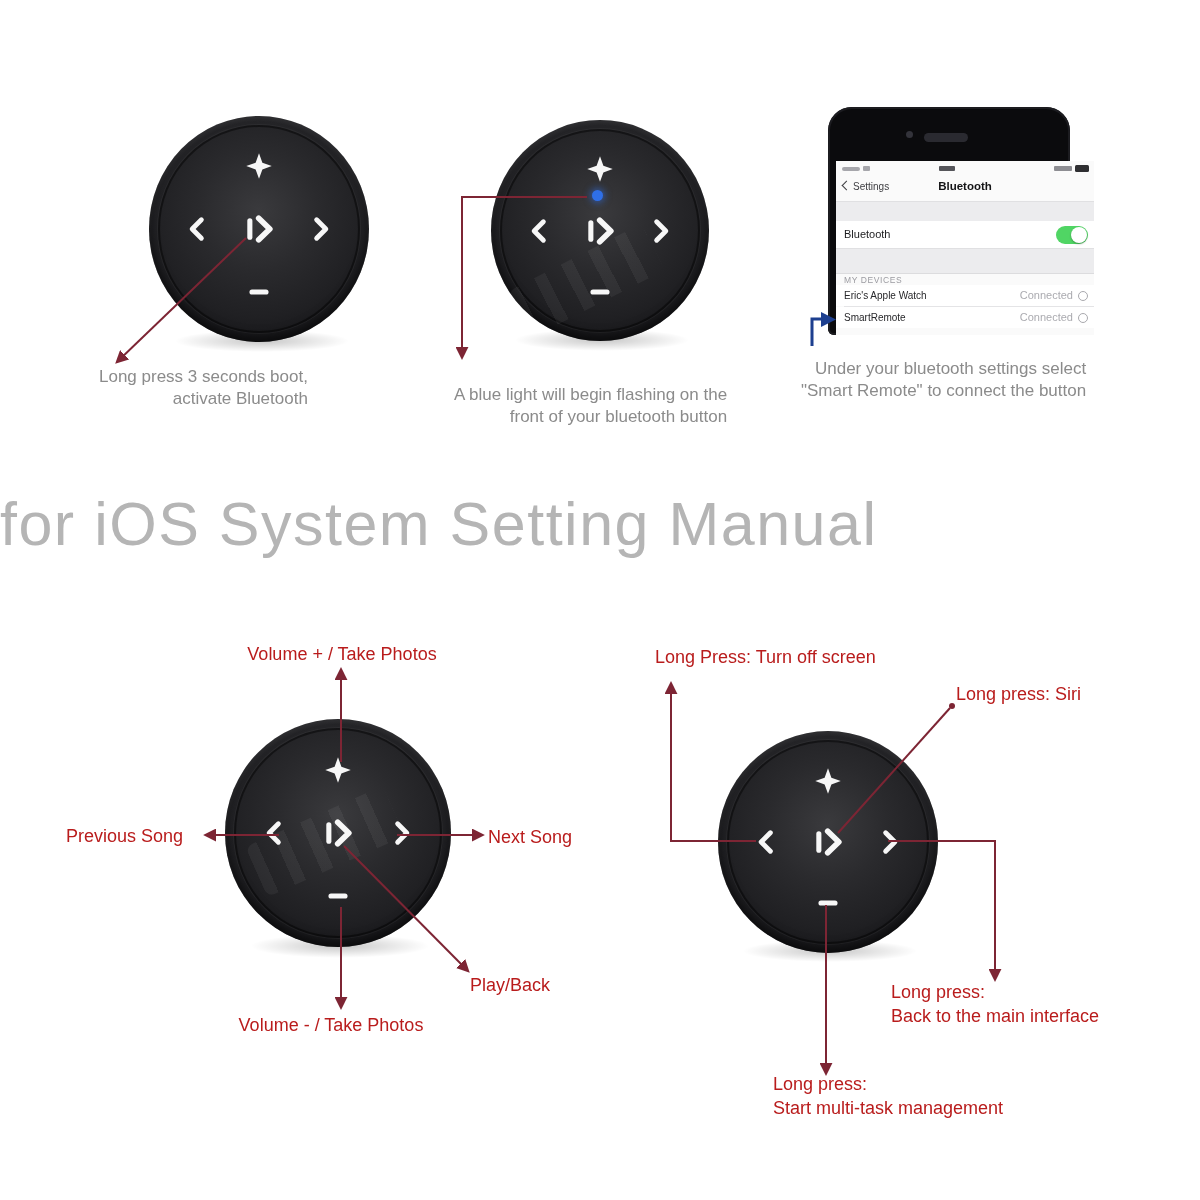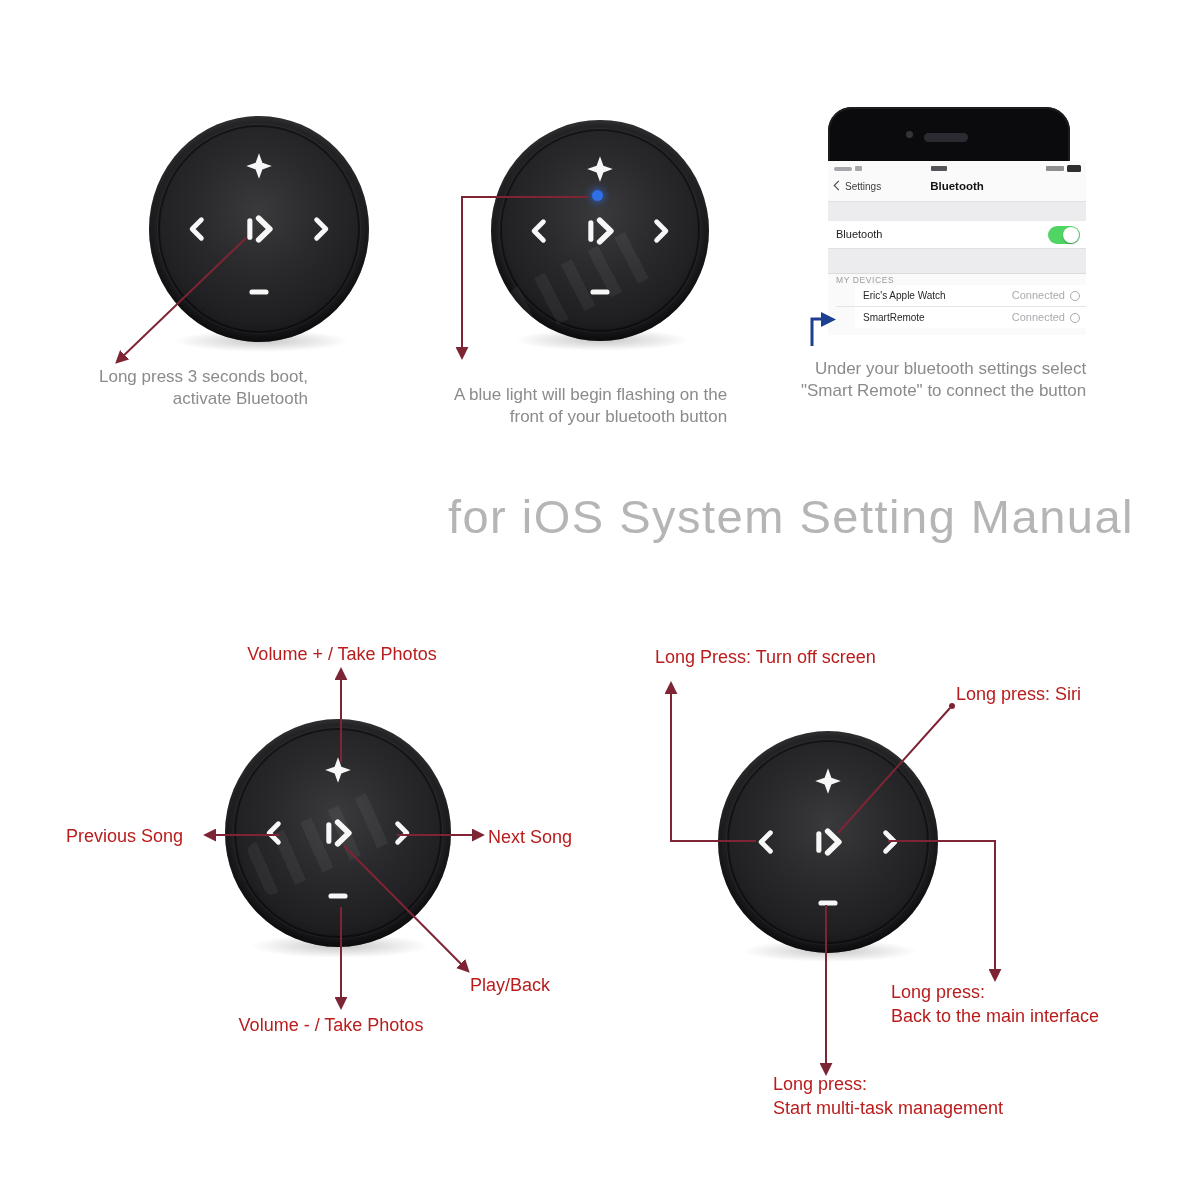--- a/index.html
+++ b/index.html
@@ -20,47 +20,47 @@
   .p-center{left:50%;top:50%;width:36px;height:36px;}
   .p-bottom{left:50%;top:77.7%;width:27px;height:27px;}
   .shadow{position:absolute;background:radial-gradient(ellipse at center, rgba(0,0,0,.22) 0%, rgba(0,0,0,0) 70%);}
   .wm{position:absolute;background:repeating-linear-gradient(90deg, rgba(255,255,255,.05) 0 12px, rgba(255,255,255,0) 12px 30px);border-radius:8px;}
   .bluedot{position:absolute;width:11px;height:11px;border-radius:50%;background:#2f6fe8;
     box-shadow:0 0 7px 2px rgba(47,111,232,.55);}
 
   
   .caption{position:absolute;font-size:17px;line-height:22px;color:#8b8b8b;text-align:right;}
   .blabel{position:absolute;font-size:18px;line-height:24px;color:#b91c1c;white-space:nowrap;}
-  .title{position:absolute;left:0;top:489px;width:1134px;text-align:right;
-    font-size:47px;font-weight:300;letter-spacing:1.5px;color:#b5b5b5;white-space:nowrap;}
+  .title{position:absolute;left:0;top:489px;width:1134px;text-align:left;
+    font-size:61px;font-weight:300;letter-spacing:1.5px;color:#b5b5b5;white-space:nowrap;}
 
   
   .phone{position:absolute;left:828px;top:107px;width:242px;height:228px;
     background:#0b0b0d;border-radius:24px 24px 6px 6px;
     box-shadow:inset 0 0 0 2px #1c1c20;}
   .cam{position:absolute;left:78px;top:24px;width:7px;height:7px;border-radius:50%;background:#33333a;}
   .spk{position:absolute;left:96px;top:26px;width:44px;height:9px;border-radius:4.5px;background:#2a2a30;}
-  .screen{position:absolute;left:0;top:54px;width:258px;height:174px;background:#fafafa;overflow:hidden;}
+  .screen{position:absolute;left:8px;top:54px;width:258px;height:174px;background:#fafafa;overflow:hidden;}
   .sb-sig{position:absolute;left:6px;top:6px;width:18px;height:4px;background:#97979c;border-radius:2px;opacity:.85;}
   .sb-sig2{position:absolute;left:27px;top:5px;width:7px;height:5px;background:#97979c;border-radius:1px;opacity:.85;}
   .sb-time{position:absolute;left:103px;top:5px;width:16px;height:5px;background:#55555a;border-radius:1px;}
   .sb-pct{position:absolute;right:22px;top:5px;width:18px;height:5px;background:#8d8d92;border-radius:1px;}
   .sb-batt{position:absolute;right:5px;top:4px;width:14px;height:7px;background:#2e2e31;border-radius:1.5px;}
   .back{position:absolute;left:7px;top:20px;font-size:10px;color:#3d3d41;}
   .backchev{display:inline-block;width:6px;height:6px;border-left:1.5px solid #3d3d41;border-bottom:1.5px solid #3d3d41;
     transform:rotate(45deg);margin-right:3px;vertical-align:1px;}
   .ptitle{position:absolute;left:0;right:0;top:19px;text-align:center;font-size:11.5px;font-weight:bold;color:#141416;}
   .grayband{position:absolute;left:0;right:0;background:#ececee;border-top:1px solid #e0e0e2;border-bottom:1px solid #dcdcde;}
   .btrow{position:absolute;left:0;right:0;top:60px;height:27px;background:#fff;border-bottom:1px solid #e2e2e4;}
   .btrow .lbl{position:absolute;left:8px;top:0;font-size:11px;line-height:27px;color:#1c1c1e;}
   .toggle{position:absolute;right:6px;top:4.5px;width:32px;height:18px;border-radius:9px;background:#50d564;}
   .knob{position:absolute;right:1px;top:1px;width:16px;height:16px;border-radius:50%;background:#fff;
     box-shadow:0 1px 2px rgba(0,0,0,.3);}
   .sechdr{position:absolute;left:8px;top:114px;font-size:8.5px;letter-spacing:.6px;color:#9b9ba1;}
-  .devrow{position:absolute;left:0;right:0;height:21px;background:#fff;margin-left:27px;}
+  .devrow{position:absolute;left:0;right:0;height:21px;background:#fff;}
   .devrow .nm{position:absolute;left:8px;font-size:10px;line-height:21px;color:#28282b;}
   .devrow .st{position:absolute;right:21px;font-size:11px;line-height:21px;color:#ababb0;}
   .info{position:absolute;right:6px;top:5.5px;width:10px;height:10px;border-radius:50%;border:1px solid #a9a9ae;box-sizing:border-box;}
   .sep{position:absolute;left:8px;right:0;height:1px;background:#e4e4e6;}
 
   .overlay{position:absolute;left:0;top:0;pointer-events:none;}
 </style>
 </head>
 <body>
 

